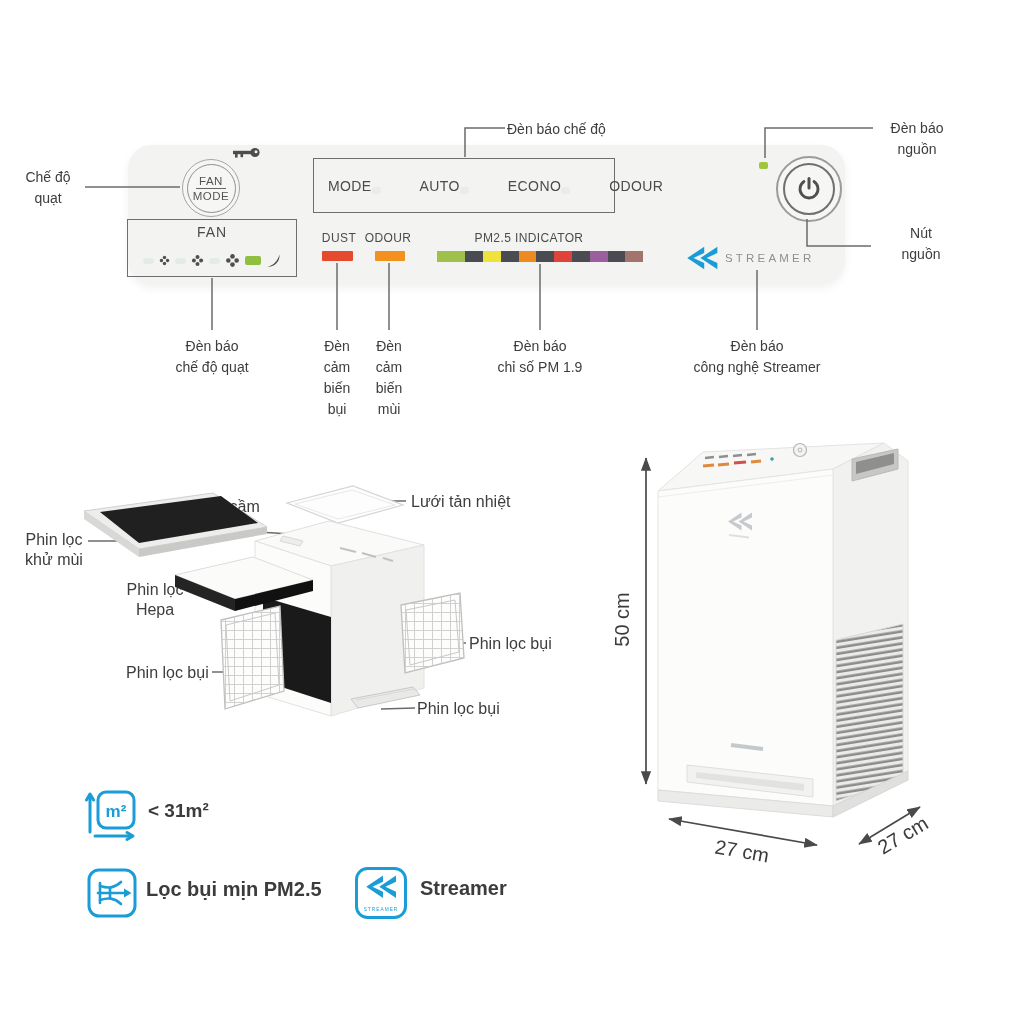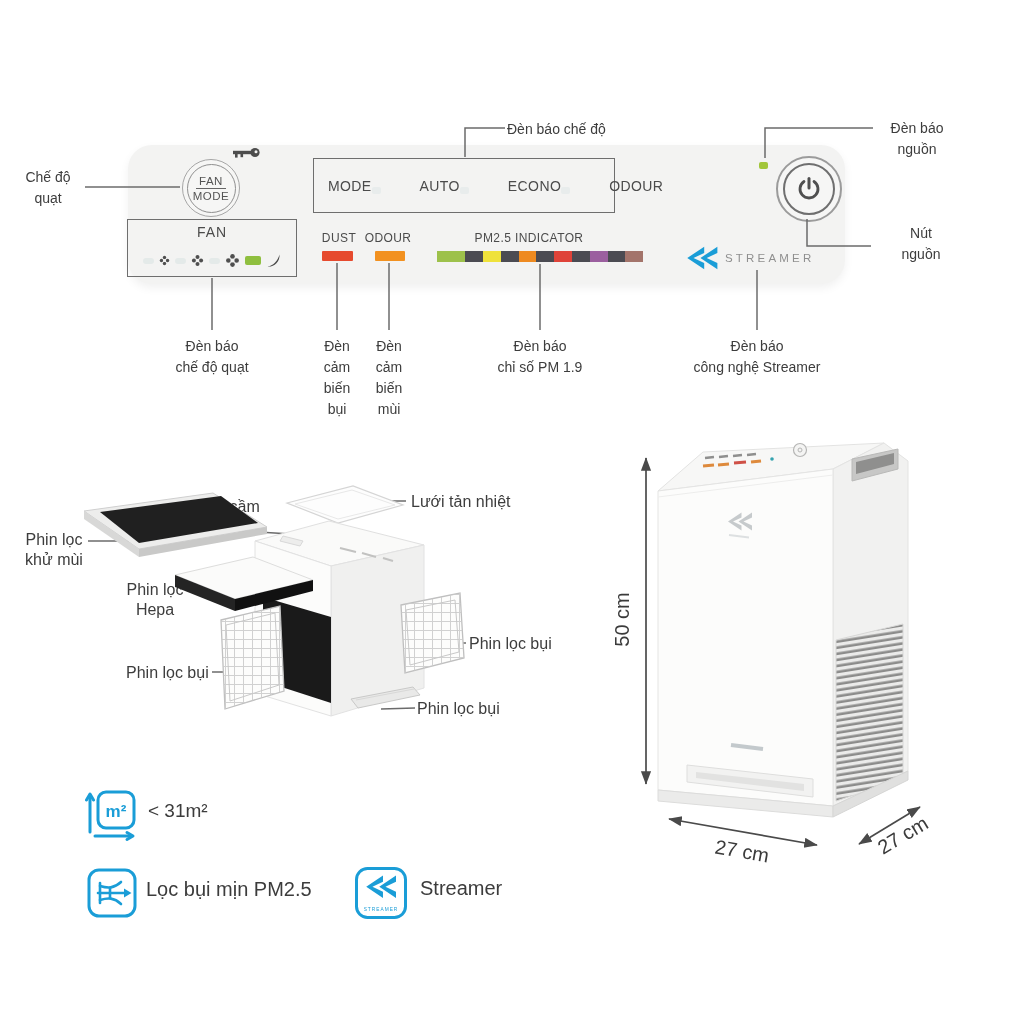--- a/index.html
+++ b/index.html
@@ -33,21 +33,21 @@
   .pm25-bar span{flex:1;}
   .pm25-bar span:first-child{flex:1.6;}
   .streamer-logo{position:absolute;left:686px;top:246px;display:flex;align-items:center;gap:7px;}
   .streamer-logo .txt{font-size:11.5px;letter-spacing:3.2px;color:#8f8f8f;}
   
   .lbl{position:absolute;color:#3d3d3d;font-size:14px;line-height:21px;text-align:center;}
   .lbl-sm{position:absolute;color:#3d3d3d;font-size:16px;line-height:20px;text-align:center;}
   .nowrap{white-space:nowrap;text-align:left;}
   .dimlbl{position:absolute;color:#3b3b3b;font-size:20px;text-align:center;width:84px;}
   
-  .featlbl{position:absolute;color:#3c3c3c;font-weight:400;}
+  .featlbl{position:absolute;color:#3c3c3c;font-weight:700;}
   svg{display:block;}
   .blue-stroke{stroke:var(--accent,#1a9dd7);}
   .blue-fill{fill:var(--accent,#1a9dd7);}
 </style>
 </head>
 <body>
 
 <div id="stage">
 
   <div class="panel"></div>

